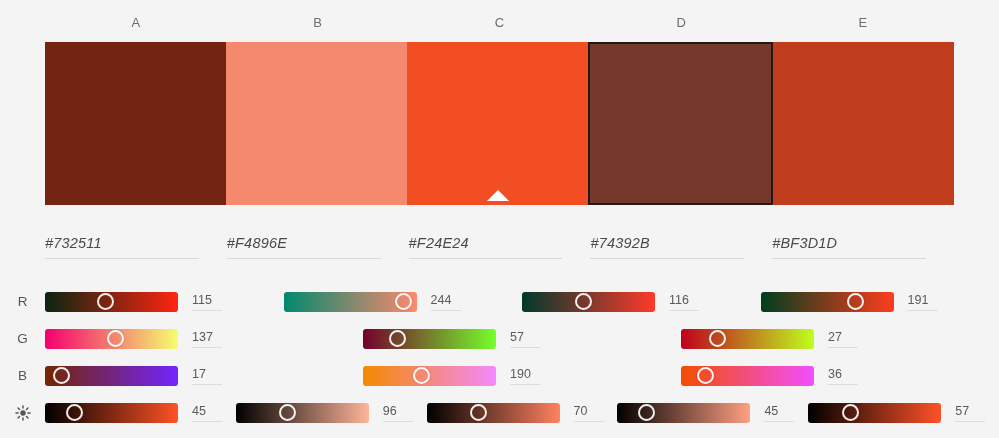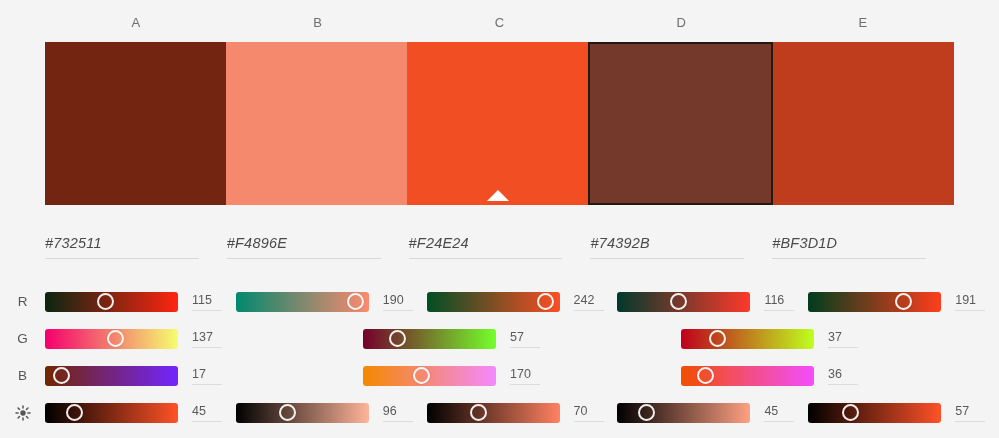--- a/index.html
+++ b/index.html
@@ -216,31 +216,21 @@
               <div class="val-text">115</div>
               <div class="val-underline"></div>
             </div>
           </div>
           <div class="scell">
             <div class="track-wrap">
               <div class="track" style="background: linear-gradient(to right, rgb(0, 137, 110), rgb(255, 137, 110));"></div>
               <div class="thumb" style="left: 119.5px;"></div>
             </div>
             <div class="val-wrap">
-              <div class="val-text">190</div>
-              <div class="val-underline"></div>
-            </div>
-          </div>
-          <div class="scell">
-            <div class="track-wrap">
-              <div class="track" style="background: linear-gradient(to right, rgb(0, 78, 36), rgb(255, 78, 36));"></div>
-              <div class="thumb" style="left: 118.6px;"></div>
-            </div>
-            <div class="val-wrap">
-              <div class="val-text">242</div>
+              <div class="val-text">244</div>
               <div class="val-underline"></div>
             </div>
           </div>
           <div class="scell">
             <div class="track-wrap">
               <div class="track" style="background: linear-gradient(to right, rgb(0, 57, 43), rgb(255, 57, 43));"></div>
               <div class="thumb" style="left: 61.3px;"></div>
             </div>
             <div class="val-wrap">
               <div class="val-text">116</div>
@@ -281,21 +271,21 @@
               <div class="val-text">57</div>
               <div class="val-underline"></div>
             </div>
           </div>
           <div class="scell">
             <div class="track-wrap">
               <div class="track" style="background: linear-gradient(to right, rgb(191, 0, 29), rgb(191, 255, 29));"></div>
               <div class="thumb" style="left: 36.2px;"></div>
             </div>
             <div class="val-wrap">
-              <div class="val-text">37</div>
+              <div class="val-text">27</div>
               <div class="val-underline"></div>
             </div>
           </div>
         </div>
       </div>
       <div class="srow">
         <div class="row-label">B</div>
         <div class="row-cells">
           <div class="scell">
             <div class="track-wrap">
@@ -306,21 +296,21 @@
               <div class="val-text">17</div>
               <div class="val-underline"></div>
             </div>
           </div>
           <div class="scell">
             <div class="track-wrap">
               <div class="track" style="background: linear-gradient(to right, rgb(244, 137, 0), rgb(244, 137, 255));"></div>
               <div class="thumb" style="left: 58.5px;"></div>
             </div>
             <div class="val-wrap">
-              <div class="val-text">170</div>
+              <div class="val-text">190</div>
               <div class="val-underline"></div>
             </div>
           </div>
           <div class="scell">
             <div class="track-wrap">
               <div class="track" style="background: linear-gradient(to right, rgb(242, 78, 0), rgb(242, 78, 255));"></div>
               <div class="thumb" style="left: 24.9px;"></div>
             </div>
             <div class="val-wrap">
               <div class="val-text">36</div>

